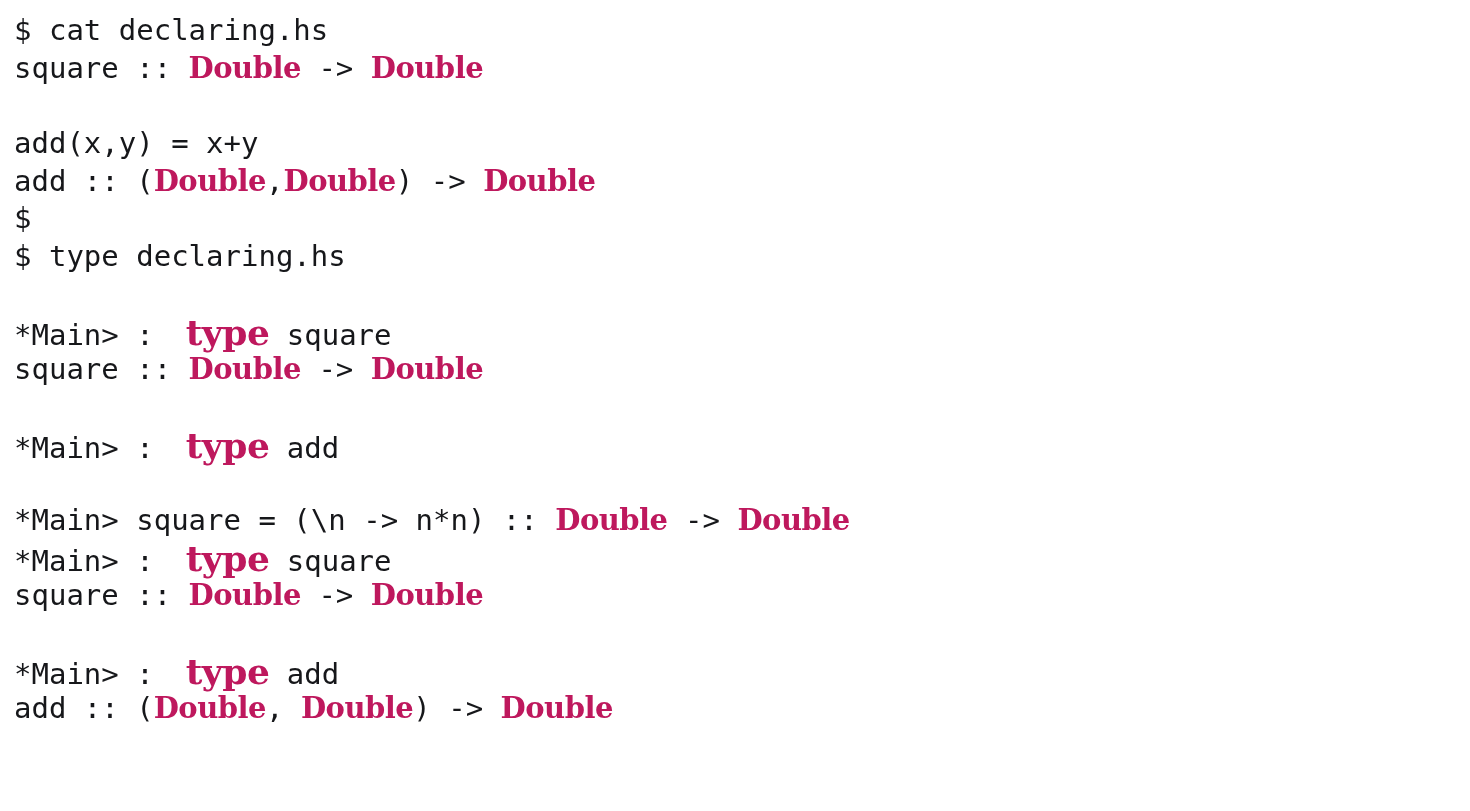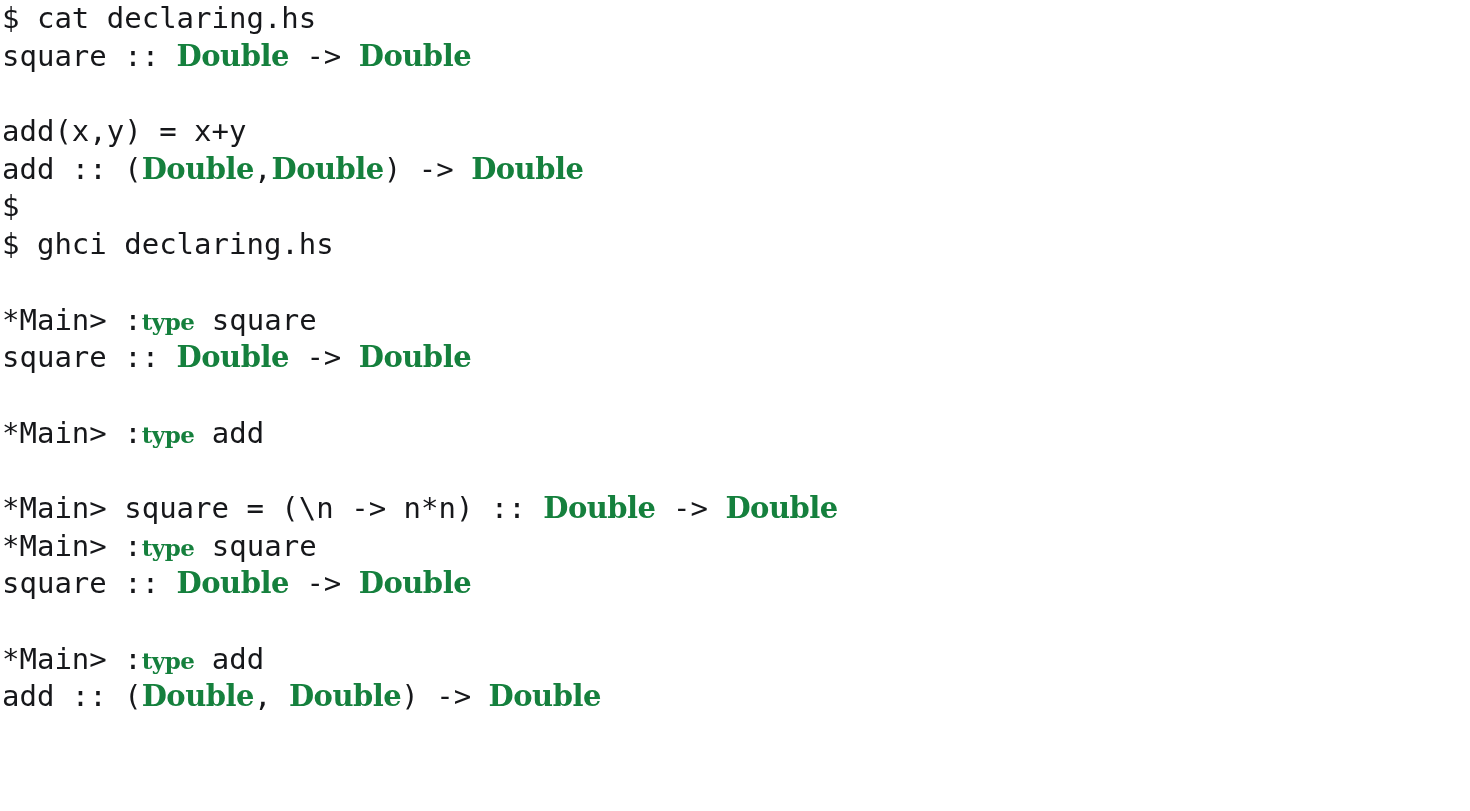--- a/index.html
+++ b/index.html
@@ -11,21 +11,21 @@
     width: 1470px;
     height: 811px;
     overflow: hidden;
     font-family: "DejaVu Sans Mono", "Liberation Mono", monospace;
   }
 
   #terminal-transcript {
     position: relative;
     width: 1470px;
     height: 811px;
-    padding: 0;
+    padding: 12px;
     box-sizing: border-box;
     border-radius: 13px;
   }
 
   .line {
     height: 37.7px;
     line-height: 37.7px;
     white-space: pre;
     font-size: 29px;
     letter-spacing: 0px;
@@ -43,40 +43,41 @@
   .seg-plain {
     font-family: "DejaVu Sans Mono", "Liberation Mono", monospace;
     color: #16171a;
     white-space: pre;
   }
 
   
   .seg-type {
     font-family: "DejaVu Serif", "Liberation Serif", serif;
     font-weight: bold;
-    color: #15803d;
+    color: #be185d;
     white-space: pre;
     letter-spacing: -0.5px;
   }
 
   .seg-type.kw {
-    font-size: 23px;
+    font-size: 36px;
+    margin-left: 32px;
   }
 </style>
 </head>
 <body>
 
 <div id="terminal-transcript">
     <div class="line"><span class="seg-plain">$ cat declaring.hs</span></div>
     <div class="line"><span class="seg-plain">square :: </span><span class="seg-type">Double</span><span class="seg-plain"> -&gt; </span><span class="seg-type">Double</span></div>
     <div class="line blank">&nbsp;</div>
     <div class="line"><span class="seg-plain">add(x,y) = x+y</span></div>
     <div class="line"><span class="seg-plain">add :: (</span><span class="seg-type">Double</span><span class="seg-plain">,</span><span class="seg-type">Double</span><span class="seg-plain">) -&gt; </span><span class="seg-type">Double</span></div>
     <div class="line"><span class="seg-plain">$</span></div>
-    <div class="line"><span class="seg-plain">$ ghci declaring.hs</span></div>
+    <div class="line"><span class="seg-plain">$ type declaring.hs</span></div>
     <div class="line blank">&nbsp;</div>
     <div class="line"><span class="seg-plain">*Main&gt; :</span><span class="seg-type kw">type</span><span class="seg-plain"> square</span></div>
     <div class="line"><span class="seg-plain">square :: </span><span class="seg-type">Double</span><span class="seg-plain"> -&gt; </span><span class="seg-type">Double</span></div>
     <div class="line blank">&nbsp;</div>
     <div class="line"><span class="seg-plain">*Main&gt; :</span><span class="seg-type kw">type</span><span class="seg-plain"> add</span></div>
     <div class="line blank">&nbsp;</div>
     <div class="line"><span class="seg-plain">*Main&gt; square = (\n -&gt; n*n) :: </span><span class="seg-type">Double</span><span class="seg-plain"> -&gt; </span><span class="seg-type">Double</span></div>
     <div class="line"><span class="seg-plain">*Main&gt; :</span><span class="seg-type kw">type</span><span class="seg-plain"> square</span></div>
     <div class="line"><span class="seg-plain">square :: </span><span class="seg-type">Double</span><span class="seg-plain"> -&gt; </span><span class="seg-type">Double</span></div>
     <div class="line blank">&nbsp;</div>

